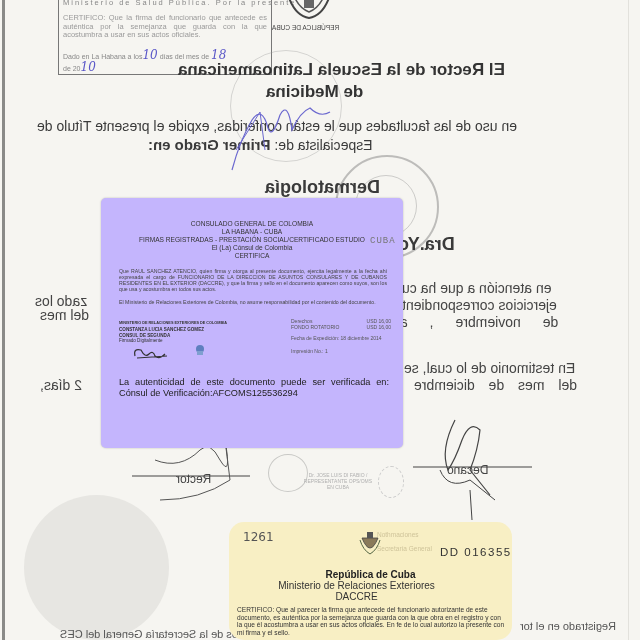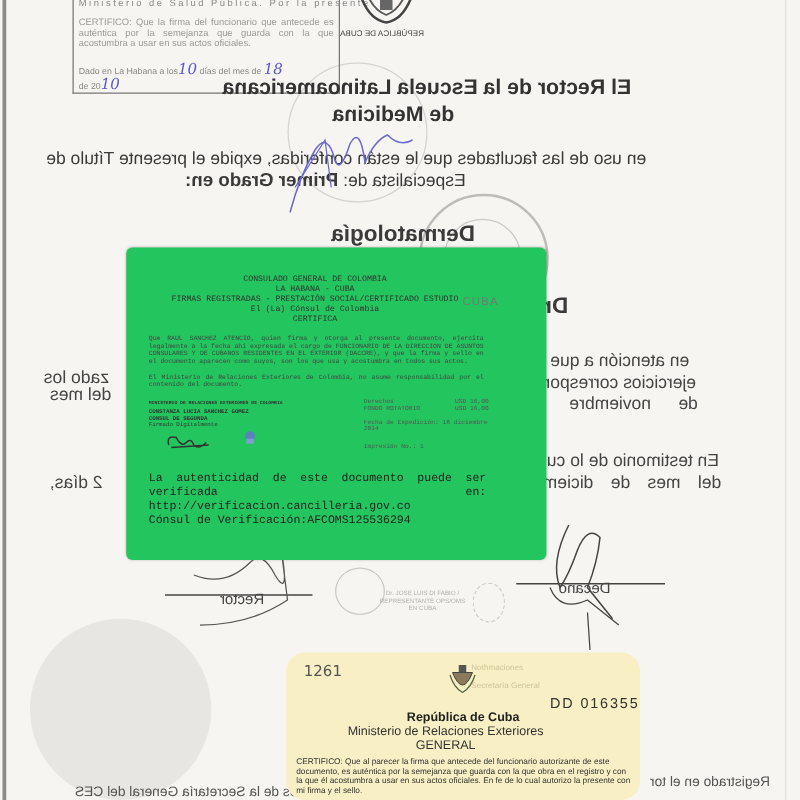--- a/index.html
+++ b/index.html
@@ -39,52 +39,52 @@
   .p5 { left: 414px; top: 377px; font-size: 14px; color: #444; word-spacing: 10px; }
 
   .reg-left { left: 60px; top: 628px; font-size: 11px; color: #555; }
   .reg-right { left: 520px; top: 620px; font-size: 11px; color: #555; }
 
   
   .seal { position: absolute; border-radius: 50%; border: 1.5px solid rgba(150,150,150,0.35); }
   .seal-elam { left: 230px; top: 50px; width: 110px; height: 110px; }
   .seal-consul { left: 335px; top: 155px; width: 100px; height: 100px; border-color: rgba(120,120,120,0.45); border-width: 2px; }
   .seal-consul .inner { position: absolute; left: 18px; top: 18px; width: 60px; height: 60px; border-radius: 50%; border: 1px solid rgba(140,140,140,0.4); }
-  .seal-consul-text { position: absolute; left: 370px; top: 236px; font-size: 9px; color: #777; letter-spacing: 1px; }
+  .seal-consul-text { position: absolute; left: 370px; top: 236px; font-size: 9px; color: #777; letter-spacing: 1px; font-family: Liberation Mono, monospace; }
   .big-circle { position: absolute; left: 24px; top: 495px; width: 145px; height: 145px; border-radius: 50%; background: #e7e6e2; }
   .seal-globe { position: absolute; left: 268px; top: 454px; width: 38px; height: 36px; border-radius: 50%; border: 1px solid #c9c9c6; }
   .seal-globe-small { position: absolute; left: 378px; top: 466px; width: 24px; height: 30px; border-radius: 50%; border: 1px dashed #ccc; }
   .stamp-mid { position: absolute; left: 303px; top: 472px; font-size: 5px; color: #b0b0b0; line-height: 6px; text-align: center; }
 
   
   .sig-lines { position: absolute; left: 0; top: 0; width: 640px; height: 640px; pointer-events: none; }
   .sig-label { position: absolute; font-size: 12px; color: #444; transform: scaleX(-1); }
 
   
-  .consul-card { position: absolute; left: 101px; top: 198px; width: 336px; height: 250px; background: #22c55e; border-radius: 5px; box-shadow: 0 0 2px rgba(0,0,0,0.25); color: #222; font-family: Liberation Mono, monospace; }
+  .consul-card { position: absolute; left: 101px; top: 198px; width: 302px; height: 250px; background: #c4b5fd; border-radius: 5px; box-shadow: 0 0 2px rgba(0,0,0,0.25); color: #222; }
   .cc-head { position: absolute; left: 0; top: 22px; width: 302px; text-align: center; font-size: 6.6px; line-height: 8px; color: #333; }
   .cc-para1 { position: absolute; left: 18px; top: 70px; width: 268px; font-size: 5.2px; line-height: 6.1px; text-align: justify; color: #444; }
   .cc-para2 { position: absolute; left: 18px; top: 101px; width: 268px; font-size: 5.2px; line-height: 6.1px; text-align: justify; color: #444; }
   .cc-sign { position: absolute; left: 18px; top: 123px; font-size: 4.6px; line-height: 5.8px; color: #333; font-weight: bold; }
   .cc-sign .small { font-weight: normal; }
   .cc-fees { position: absolute; left: 190px; top: 121px; width: 100px; font-size: 5px; line-height: 5.8px; color: #555; }
   .cc-fees .row { display: flex; justify-content: space-between; }
   .cc-fees .expd { margin-top: 5px; }
   .cc-fees .imp { margin-top: 8px; }
   .cc-ribbon { position: absolute; left: 95px; top: 147px; width: 8px; height: 8px; border-radius: 50%; background: #5f7fbf; }
   .cc-ribbon::after { content: ""; position: absolute; left: 1px; top: 6px; width: 6px; height: 4px; background: #7f9fd0; }
   .cc-scribble { position: absolute; left: 30px; top: 148px; width: 40px; height: 16px; }
   .cc-verify { position: absolute; left: 18px; top: 179px; width: 270px; font-size: 9.2px; line-height: 11px; color: #222; }
   .cc-verify .l1 { text-align: justify; text-align-last: justify; }
 
   
   .slip { position: absolute; left: 229px; top: 522px; width: 283px; height: 118px; background: #f8efc4; border-radius: 15px; }
   .slip-num { position: absolute; left: 14px; top: 8px; font-size: 12px; color: #555; font-family: "DejaVu Sans", sans-serif; }
   .slip-coat { position: absolute; left: 130px; top: 10px; width: 22px; height: 24px; }
-  .slip-serial { position: absolute; left: 186px; top: 35px; font-size: 11.5px; color: #333; letter-spacing: 1.5px; padding-left: 25px; }
+  .slip-serial { position: absolute; left: 186px; top: 24px; font-size: 11.5px; color: #333; letter-spacing: 1.5px; padding-left: 25px; }
   .slip-rep { position: absolute; left: 0; top: 47px; width: 283px; text-align: center; font-size: 10px; font-weight: bold; color: #222; }
   .slip-min { position: absolute; left: 0; top: 58px; width: 255px; text-align: center; font-size: 10px; color: #333; line-height: 11px; }
   .slip-cert { position: absolute; left: 8px; top: 84px; width: 270px; font-size: 6.6px; line-height: 7.6px; color: #333; }
   .slip-faint { position: absolute; left: 148px; top: 6px; width: 120px; font-size: 6.5px; color: #cfc49a; line-height: 14px; }
 </style>
 </head>
 <body>
 
 <div class="page">
   <div class="left-edge"></div>
@@ -182,21 +182,20 @@
         </div>
       <div class="row">
           <span>FONDO ROTATORIO</span>
           <span>USD 16,00</span>
         </div>
       <div class="expd">Fecha de Expedición: 18 diciembre 2014</div>
       <div class="imp">Impresión No.:    1</div>
     </div>
     <div class="cc-verify">
       <div class="l1">La autenticidad de este documento puede ser verificada en:</div>
-      <div>http://verificacion.cancilleria.gov.co</div>
       <div>Cónsul de Verificación:AFCOMS125536294</div>
     </div>
   </div>
 
   <div class="seal-consul-text">CUBA</div>
 
   <div class="slip">
     <div class="slip-faint">
       <div>Nothmaciones</div>
       <div>Secretaría General</div>
@@ -204,17 +203,17 @@
     <div class="slip-num">1261</div>
     <svg class="slip-coat" viewBox="0 0 22 24">
       <path d="M3 6 Q11 26 19 6 Z" fill="#8a7a5a" stroke="#444" stroke-width="0.8"></path>
       <rect x="8" y="0" width="6" height="6" fill="#555"></rect>
       <path d="M1 8 Q4 18 11 22 M21 8 Q18 18 11 22" fill="none" stroke="#556644" stroke-width="1"></path>
     </svg>
     <div class="slip-serial">DD 016355</div>
     <div class="slip-rep">República de Cuba</div>
     <div class="slip-min">
       <div>Ministerio de Relaciones Exteriores</div>
-      <div>GENERAL</div>
+      <div>DACCRE</div>
     </div>
     <div class="slip-cert">CERTIFICO: Que al parecer la firma que antecede del funcionario autorizante de este documento, es auténtica por la semejanza que guarda con la que obra en el registro y con la que él acostumbra a usar en sus actos oficiales. En fe de lo cual autorizo la presente con mi firma y el sello.</div>
   </div>
 </div>
 
 </body></html>

